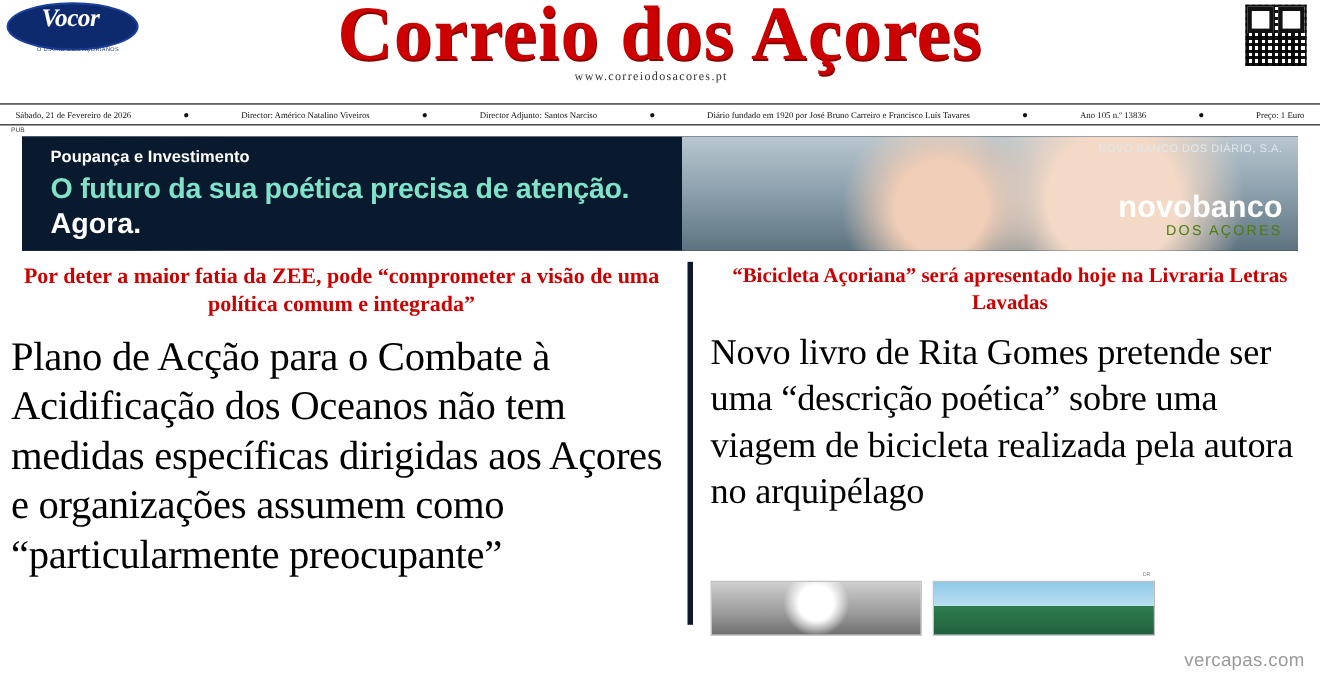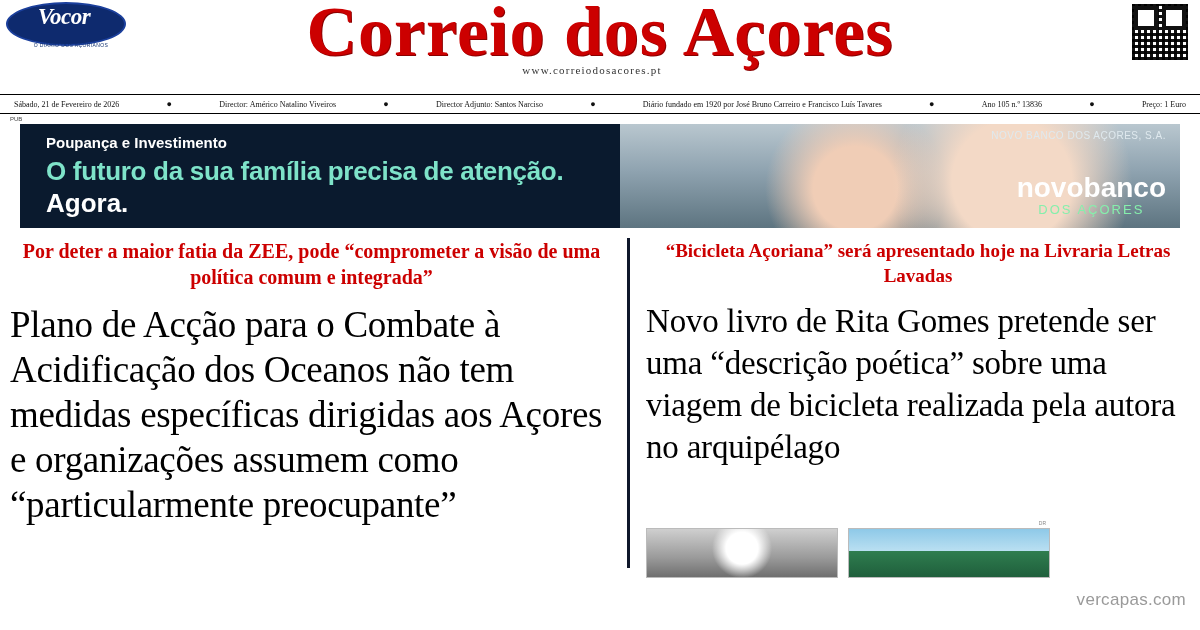--- a/index.html
+++ b/index.html
@@ -220,40 +220,39 @@
     text-align: right;
   }
   .ad-brand-name {
     color: #ffffff;
     font-family: "Liberation Sans", sans-serif;
     font-weight: bold;
     font-size: 28px;
     line-height: 28px;
   }
   .ad-brand-sub {
-    color: #86efac;
+    color: #4d7c0f;
     font-family: "Liberation Sans", sans-serif;
     font-size: 13px;
     letter-spacing: 2px;
     line-height: 16px;
-    text-align: center;
   }
 
   
   .columns {
     position: relative;
     display: flex;
     margin: 10px 10px 0 10px;
     height: 330px;
   }
   .col-left {
     width: 620px;
     padding-right: 14px;
     box-sizing: border-box;
-    border-right: 3px solid #0f172a;
+    border-right: 5px solid #0f172a;
   }
   .col-right {
     width: 560px;
     padding-left: 16px;
     box-sizing: border-box;
     position: relative;
   }
 
   .kicker-left {
     color: #cc0000;
@@ -360,23 +359,23 @@
     <span class="sep">●</span>
     <span class="infobar-seg">Preço: 1 Euro</span>
   </div>
 
   <div class="pub-line">PUB</div>
 
   <div class="ad">
     <div class="ad-photo"></div>
     <div class="ad-photo-fade"></div>
     <div class="ad-kicker">Poupança e Investimento</div>
-    <div class="ad-head">O futuro da sua família precisa de atenção.</div>
+    <div class="ad-head">O futuro da sua poética precisa de atenção.</div>
     <div class="ad-sub">Agora.</div>
-    <div class="ad-brandtop">NOVO BANCO DOS AÇORES, S.A.</div>
+    <div class="ad-brandtop">NOVO BANCO DOS DIÁRIO, S.A.</div>
     <div class="ad-brand">
       <div class="ad-brand-name">novobanco</div>
       <div class="ad-brand-sub">DOS AÇORES</div>
     </div>
   </div>
 
   <div class="columns">
 
     <div class="col-left">
       <div class="kicker-left">Por deter a maior fatia da ZEE, pode “comprometer a visão de uma política comum e integrada”</div>

